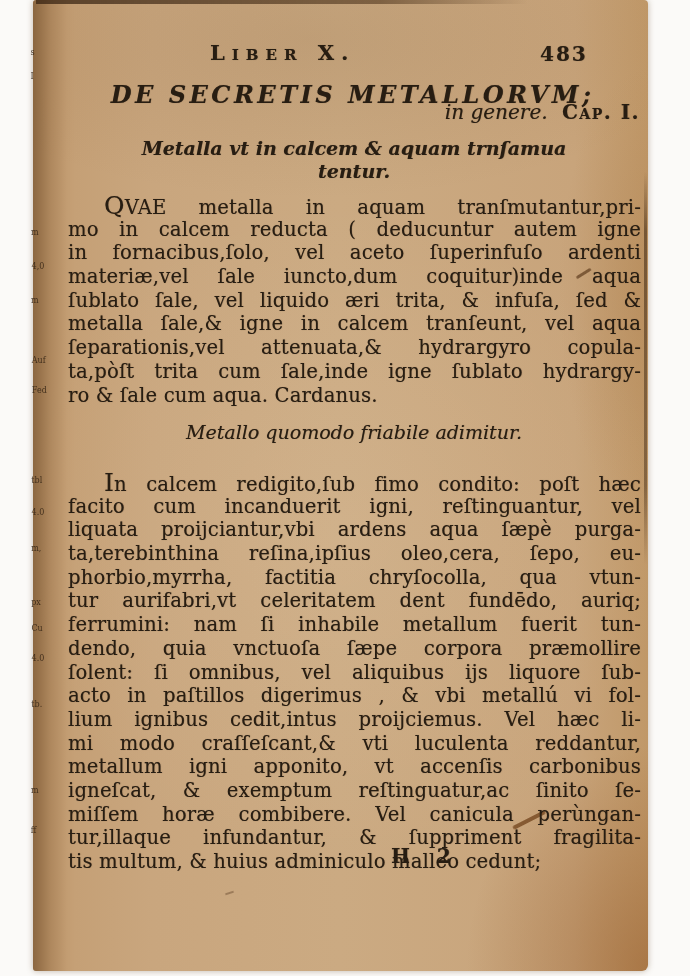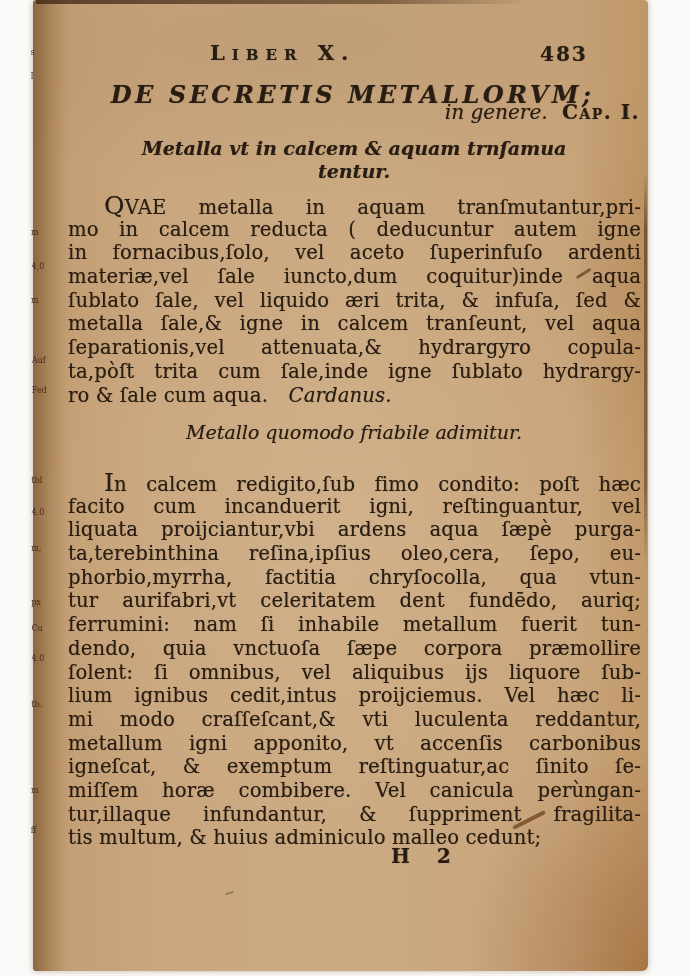--- a/index.html
+++ b/index.html
@@ -66,21 +66,21 @@
   #para1{top:194px;}
   #para2{top:451px;margin-top:20px;}
   .pline{
     line-height:23.7px;height:23.7px;white-space:nowrap;
     text-align:justify;text-align-last:justify;white-space:normal;overflow:visible;
     letter-spacing:.2px;
   }
   .pline.first{text-indent:36px;}
   .pline.first::first-letter{font-size:1.28em;}
   .pline.last{text-align-last:left;}
-  .attribution{font-style:italic;margin-left:14px;}
+  .attribution{}
   .signature{
     position:absolute;left:358px;top:844px;font-size:20px;font-weight:bold;
     word-spacing:18px;letter-spacing:1px;text-align:right;
   }
 </style>
 </head>
 <body>
 
 <div class="paper">
   <div class="gutter"></div>
@@ -147,20 +147,21 @@
   <div class="para txt" id="para2">
       <div class="pline first">In calcem redigito,ſub fimo condito: poſt hæc</div>
       <div class="pline">facito cum incanduerit igni, reſtinguantur, vel</div>
       <div class="pline">liquata proijciantur,vbi ardens aqua ſæpè purga-</div>
       <div class="pline">ta,terebinthina reſina,ipſius oleo,cera, ſepo, eu-</div>
       <div class="pline">phorbio,myrrha, factitia chryſocolla, qua vtun-</div>
       <div class="pline">tur aurifabri,vt celeritatem dent fundēdo, auriq;</div>
       <div class="pline">ferrumini: nam ſi inhabile metallum fuerit tun-</div>
       <div class="pline">dendo, quia vnctuoſa ſæpe corpora præmollire</div>
       <div class="pline">ſolent: ſi omnibus, vel aliquibus ijs liquore ſub-</div>
+      <div class="pline">acto in paſtillos digerimus , &amp; vbi metallú vi fol-</div>
       <div class="pline">lium ignibus cedit,intus proijciemus. Vel hæc li-</div>
       <div class="pline">mi modo craſſeſcant,&amp; vti luculenta reddantur,</div>
       <div class="pline">metallum igni apponito, vt accenſis carbonibus</div>
       <div class="pline">igneſcat, &amp; exemptum reſtinguatur,ac ſinito ſe-</div>
       <div class="pline">miſſem horæ combibere. Vel canicula perùngan-</div>
       <div class="pline">tur,illaque infundantur, &amp; ſuppriment fragilita-</div>
       <div class="pline last">tis multum, &amp; huius adminiculo malleo cedunt;</div>
     </div>
 
   <div class="signature txt">H 2</div>

